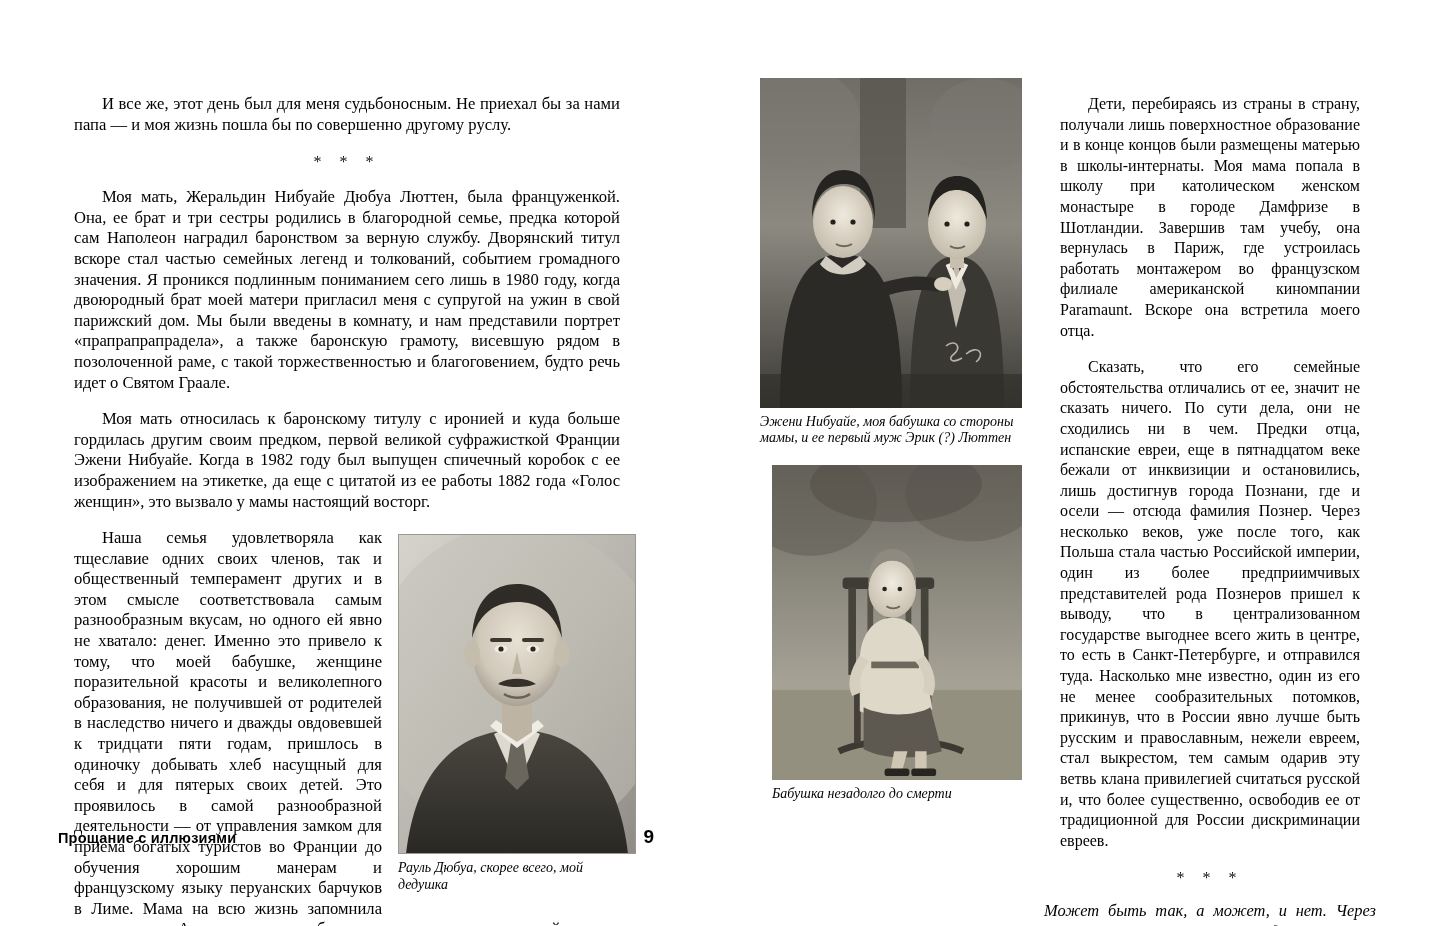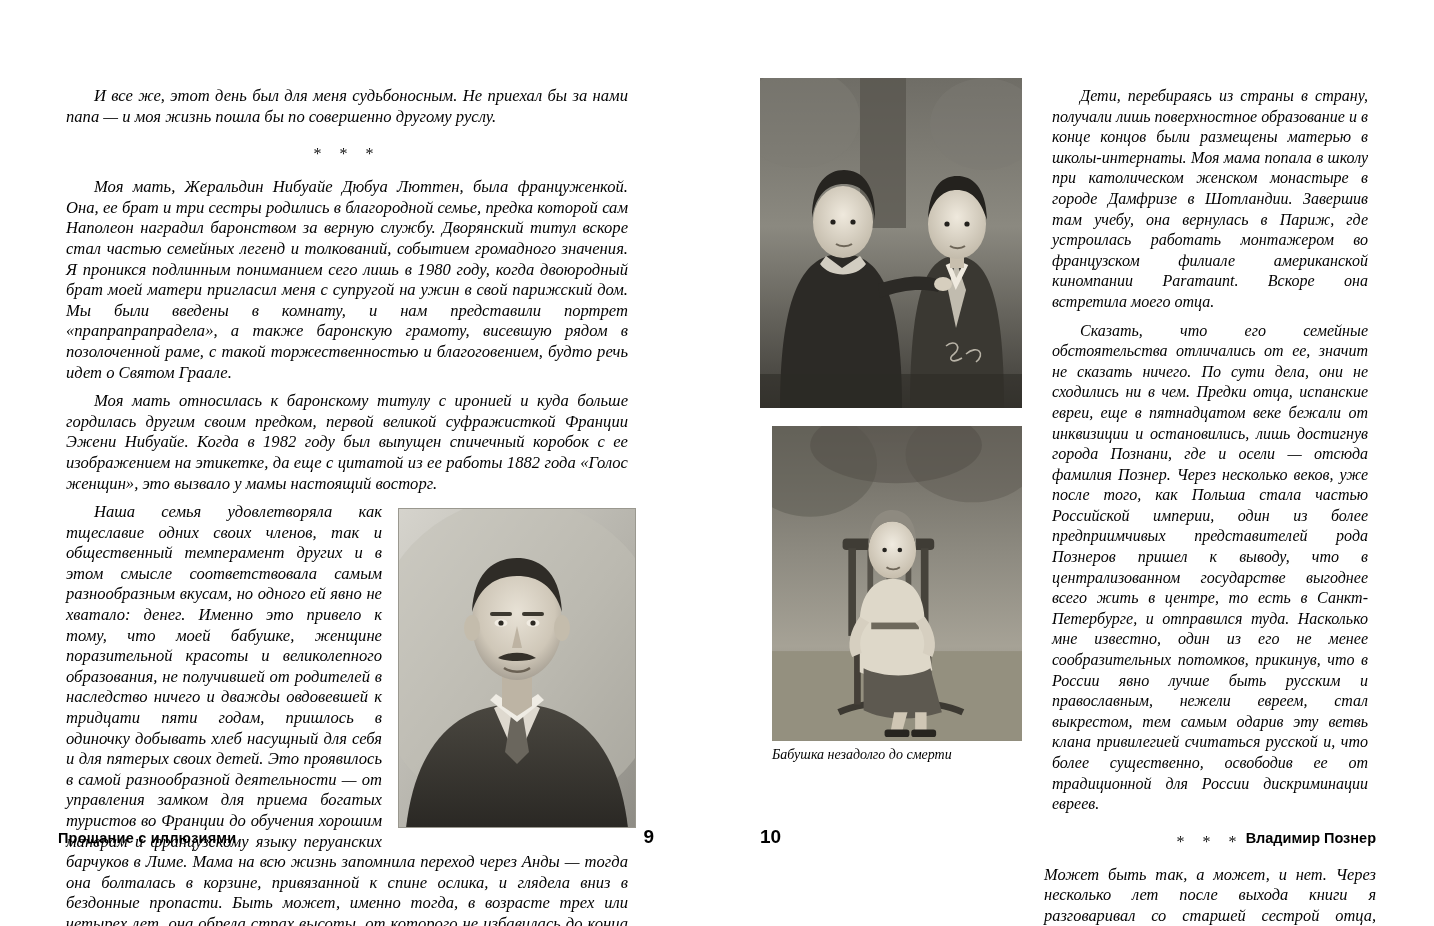--- a/index.html
+++ b/index.html
@@ -38,27 +38,26 @@
     width: 712px;
     padding: 78px 58px 0 38px;
   }
 
   
   .body-col {
     width: 578px;
     position: relative;
   }
   p.para {
-    margin: 8px;
+    margin: 16px;
     font-size: 16.6px;
     line-height: 20.6px;
     text-align: justify;
     text-indent: 28px;
     hyphens: auto;
-    font-style: italic;
   }
   .stars {
     text-align: center;
     font-size: 16px;
     letter-spacing: 7px;
     margin: 18px 0 14px 0;
     color: #111;
   }
   .gap-after-first { margin-bottom: 0; }
 
@@ -213,20 +212,21 @@
             <path d="M119 118 L114 140 L124 140 Z" fill="#b8ae9c" opacity="0.85"></path>
 
             <path d="M100 150 C110 143 128 143 138 150 C128 154 110 154 100 150 Z" fill="#35312a"></path>
 
             <path d="M106 160 C113 165 125 165 132 160" stroke="#6a6154" stroke-width="2.4" fill="none"></path>
 
             <rect x="0" y="0" width="238" height="320" fill="none"></rect>
             <path d="M0 0 H238 V320 H0 Z" fill="none" stroke="#9a988f" stroke-width="2"></path>
           </svg>
         </div>
+        <div class="caption">Рауль Дюбуа, скорее всего, мой дедушка</div>
       </div>
 
       <p class="para">Наша семья удовлетворяла как тщеславие одних своих членов, так и общественный темперамент других и в этом смысле соответствовала самым разнообразным вкусам, но одного ей явно не хватало: денег. Именно это привело к тому, что моей бабушке, женщине поразительной красоты и великолепного образования, не получившей от родителей в наследство ничего и дважды овдовевшей к тридцати пяти годам, пришлось в одиночку добывать хлеб насущный для себя и для пятерых своих детей. Это проявилось в самой разнообразной деятельности — от управления замком для приема богатых туристов во Франции до обучения хорошим манерам и французскому языку перуанских барчуков в Лиме. Мама на всю жизнь запомнила переход через Анды — тогда она болталась в корзине, привязанной к спине ослика, и глядела вниз в бездонные пропасти. Быть может, именно тогда, в возрасте трех или четырех лет, она обрела страх высоты, от которого не избавилась до конца жизни.</p>
     </div>
 
     <div class="footer footer-left">
       <span class="book-title">Прощание с иллюзиями</span>
       <span class="page-num">9</span>
     </div>
   </div>
@@ -280,20 +280,21 @@
               <circle cx="73" cy="144" r="2.6" fill="#23211d"></circle>
               <circle cx="93" cy="144" r="2.6" fill="#23211d"></circle>
               <path d="M76 166 C80 169 88 169 92 166" stroke="#6d6557" stroke-width="2" fill="none"></path>
 
               <rect x="0" y="296" width="262" height="34" fill="#2b2925" opacity="0.55"></rect>
 
               <path d="M186 268 c10 -8 16 2 8 8 c-7 5 -2 10 8 4" stroke="#d8d2c4" stroke-width="1.6" fill="none" opacity="0.8"></path>
               <path d="M206 276 c12 -10 20 0 10 8" stroke="#d8d2c4" stroke-width="1.6" fill="none" opacity="0.8"></path>
             </svg>
           </div>
+          <div class="caption">Эжени Нибуайе, моя бабушка со стороны мамы, и ее первый муж Эрик (?) Люттен</div>
         </div>
 
         <div class="photo-block second">
           <div class="photo-frame ph">
             <svg viewBox="0 0 262 330" preserveAspectRatio="none" aria-hidden="true">
               <defs>
                 <linearGradient id="bgC" x1="0" y1="0" x2="0" y2="1">
                   <stop offset="0%" stop-color="#6a675f"></stop>
                   <stop offset="40%" stop-color="#8d8a80"></stop>
                   <stop offset="70%" stop-color="#a6a296"></stop>
@@ -353,19 +354,15 @@
 
       <div class="col-text">
         <p class="para">Дети, перебираясь из страны в страну, получали лишь поверхностное образование и в конце концов были размещены матерью в школы-интернаты. Моя мама попала в школу при католическом женском монастыре в городе Дамфризе в Шотландии. Завершив там учебу, она вернулась в Париж, где устроилась работать монтажером во французском филиале американской киномпании Paramaunt. Вскоре она встретила моего отца.</p>
         <p class="para">Сказать, что его семейные обстоятельства отличались от ее, значит не сказать ничего. По сути дела, они не сходились ни в чем. Предки отца, испанские евреи, еще в пятнадцатом веке бежали от инквизиции и остановились, лишь достигнув города Познани, где и осели — отсюда фамилия Познер. Через несколько веков, уже после того, как Польша стала частью Российской империи, один из более предприимчивых представителей рода Познеров пришел к выводу, что в централизованном государстве выгоднее всего жить в центре, то есть в Санкт-Петербурге, и отправился туда. Насколько мне известно, один из его не менее сообразительных потомков, прикинув, что в России явно лучше быть русским и православным, нежели евреем, стал выкрестом, тем самым одарив эту ветвь клана привилегией считаться русской и, что более существенно, освободив ее от традиционной для России дискриминации евреев.</p>
         <div class="stars">* * *</div>
         <p class="italic-para">Может быть так, а может, и нет. Через несколько лет после выхода книги я разговаривал со старшей сестрой отца, Еленой Александровной Вильга (по мужу), которая горячо доказывала мне, что никаких выкрестов в семье не было.</p>
       </div>
 
     </div>
 
-    <div class="footer footer-right">
-      <span class="page-num">10</span>
-      <span class="book-author">Владимир Познер</span>
-    </div>
   </div>
 
 </div>
 
 </body></html>

